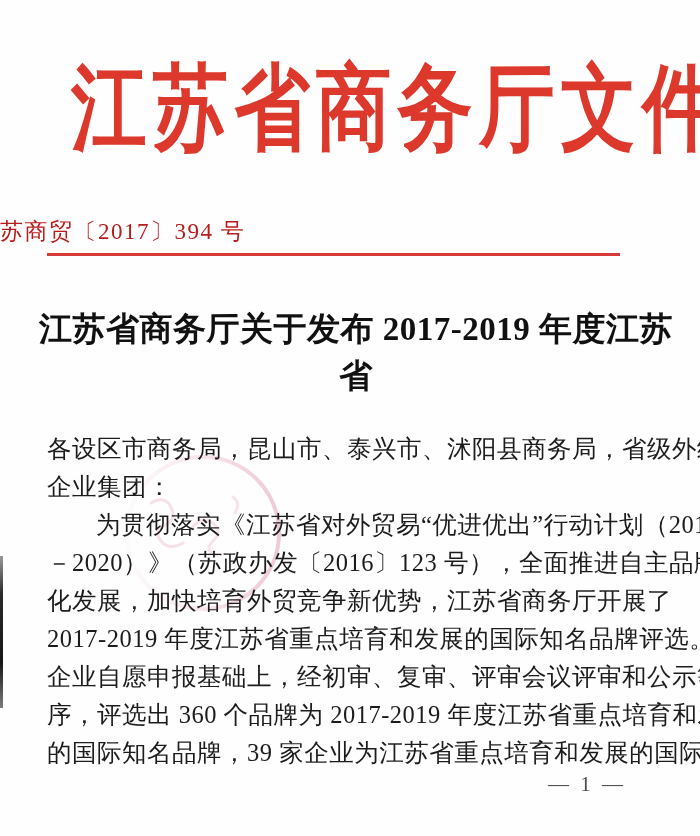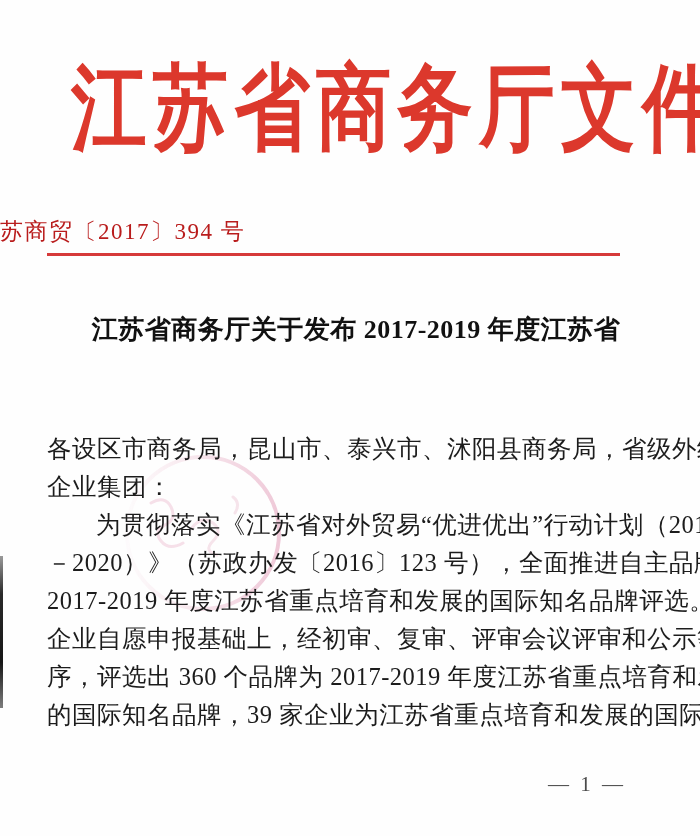--- a/index.html
+++ b/index.html
@@ -57,21 +57,21 @@
     background: #d63a3a;
   }
 
   
   .doc-title {
     position: absolute;
     top: 306px;
     left: 28px;
     right: 28px;
     text-align: center;
-    font-size: 26px;
+    font-size: 33px;
     line-height: 47px;
     font-weight: 700;
     color: #111;
     letter-spacing: 0.5px;
   }
 
   
   .body-block {
     position: absolute;
     top: 430px;
@@ -164,20 +164,21 @@
       <path d="M70 78 q10 -14 22 -6 q10 8 0 18 q-10 10 4 14" fill="none" stroke="#dc86a8" stroke-width="3" stroke-opacity="0.4" stroke-linecap="round"></path>
       <path d="M112 46 q8 6 2 16" fill="none" stroke="#dc86a8" stroke-width="3" stroke-opacity="0.4" stroke-linecap="round"></path>
     </svg>
   </div>
 
   <div class="body-block">
     <div class="body-line">各设区市商务局，昆山市、泰兴市、沭阳县商务局，省级外经贸</div>
     <div class="body-line short">企业集团：</div>
     <div class="body-line indent">为贯彻落实《江苏省对外贸易“优进优出”行动计划（2016</div>
     <div class="body-line">－2020）》（苏政办发〔2016〕123 号），全面推进自主品牌国际</div>
+    <div class="body-line">化发展，加快培育外贸竞争新优势，江苏省商务厅开展了</div>
     <div class="body-line">2017-2019 年度江苏省重点培育和发展的国际知名品牌评选。在</div>
     <div class="body-line">企业自愿申报基础上，经初审、复审、评审会议评审和公示等程</div>
     <div class="body-line">序，评选出 360 个品牌为 2017-2019 年度江苏省重点培育和发展</div>
     <div class="body-line">的国际知名品牌，39 家企业为江苏省重点培育和发展的国际知</div>
   </div>
 
   <div class="page-number">— 1 —</div>
 
   <div class="scan-edge"></div>
 

